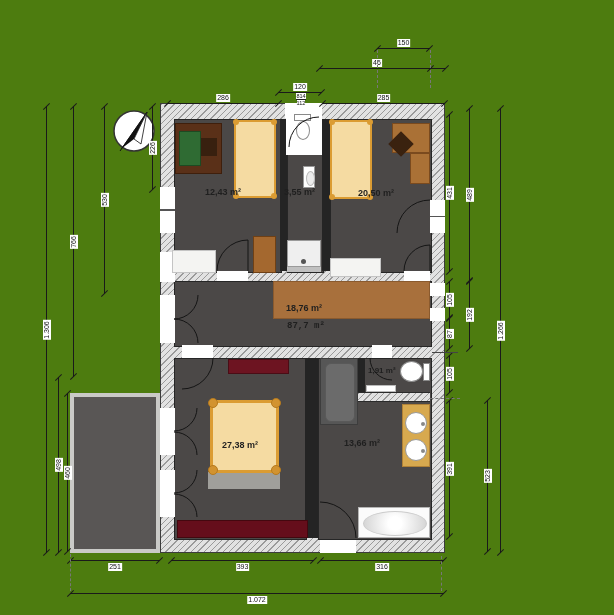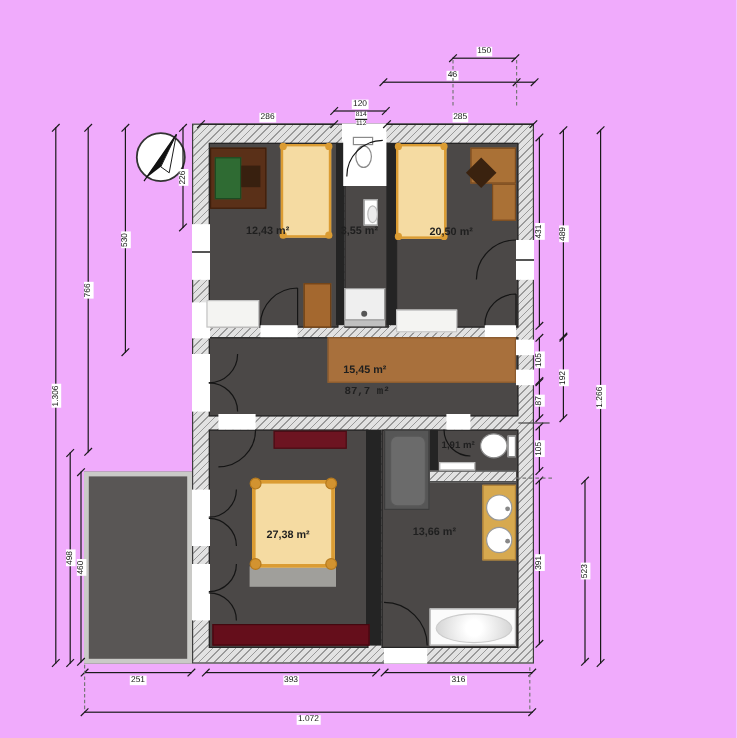--- a/index.html
+++ b/index.html
@@ -1,16 +1,16 @@
 <!DOCTYPE html>
 <html><head>
 <meta charset="utf-8">
 <style>
   html,body{margin:0;padding:0;background:#fff;}
-  #canvas{position:relative;width:614px;height:615px;background:#f0abfc;overflow:hidden;
+  #canvas{position:relative;width:614px;height:615px;background:#4d7c0f;overflow:hidden;
           font-family:"Liberation Sans",sans-serif;}
   .abs{position:absolute;}
   .hatch{background-color:#e2e2e2;
          background-image:repeating-linear-gradient(135deg, rgba(95,95,95,.55) 0 1px, transparent 1px 4.5px);}
   .wallbox{border:1px solid #3c3c3c;}
   .floor{position:absolute;background:#4b4847;border:1px solid #262626;}
   .dark{position:absolute;background:#242424;}
   .gapw{position:absolute;background:#ffffff;}
   .win2{background-image:linear-gradient(#fff 48%, #555 48%, #555 52%, #fff 52%);}
   .furn{position:absolute;box-sizing:border-box;}
@@ -134,21 +134,21 @@
   <div class="furn" style="left:405px;top:439px;width:22px;height:22px;background:#fff;border:1px solid #999;border-radius:50%;">
     <div class="abs" style="right:1px;top:9px;width:4px;height:4px;background:#888;border-radius:50%;"></div>
   </div>
   <div class="furn" style="left:358px;top:507px;width:72px;height:31px;background:#fbfbfb;border:1px solid #b5b5b5;">
     <div class="abs" style="left:4px;top:3px;width:62px;height:23px;border-radius:50%;border:1px solid #ccc;background:radial-gradient(circle, #ffffff 20%, #d5d5d5 95%);"></div>
   </div>
 
   <div class="arealab" style="left:205px;top:187px;">12,43 m²</div>
   <div class="arealab" style="left:284px;top:187px;">3,55 m²</div>
   <div class="arealab" style="left:358px;top:188px;">20,50 m²</div>
-  <div class="arealab" style="left:286px;top:303px;">15,45 m²</div>
+  <div class="arealab" style="left:286px;top:303px;">18,76 m²</div>
   <div class="arealab" style="left:287px;top:321px;font-family:Liberation Mono, monospace;">87,7 m²</div>
   <div class="arealab" style="left:368px;top:366px;font-size:8px;">1,91 m²</div>
   <div class="arealab" style="left:222px;top:440px;">27,38 m²</div>
   <div class="arealab" style="left:344px;top:438px;">13,66 m²</div>
 
   <svg width="614" height="615" viewBox="0 0 614 615">
     <g stroke="#151515" stroke-width="1" fill="none">
       <path d="M217,271 A31,31 0 0 1 248,240 M248,271 L248,240"></path>
       <path d="M404,271 A26,26 0 0 1 430,245 M430,271 L430,245"></path>
       <path d="M397,233 A33,33 0 0 1 430,200"></path>

